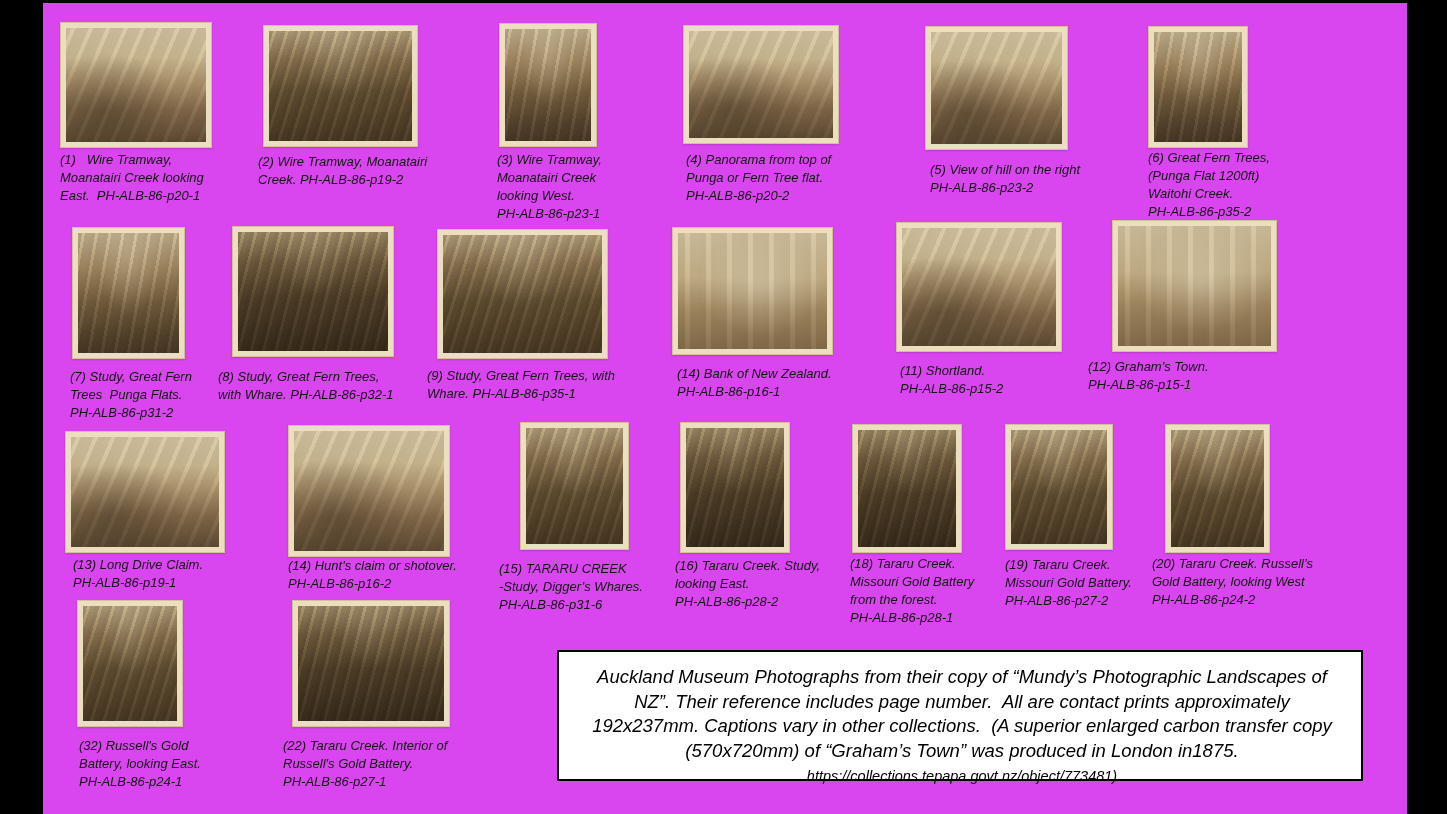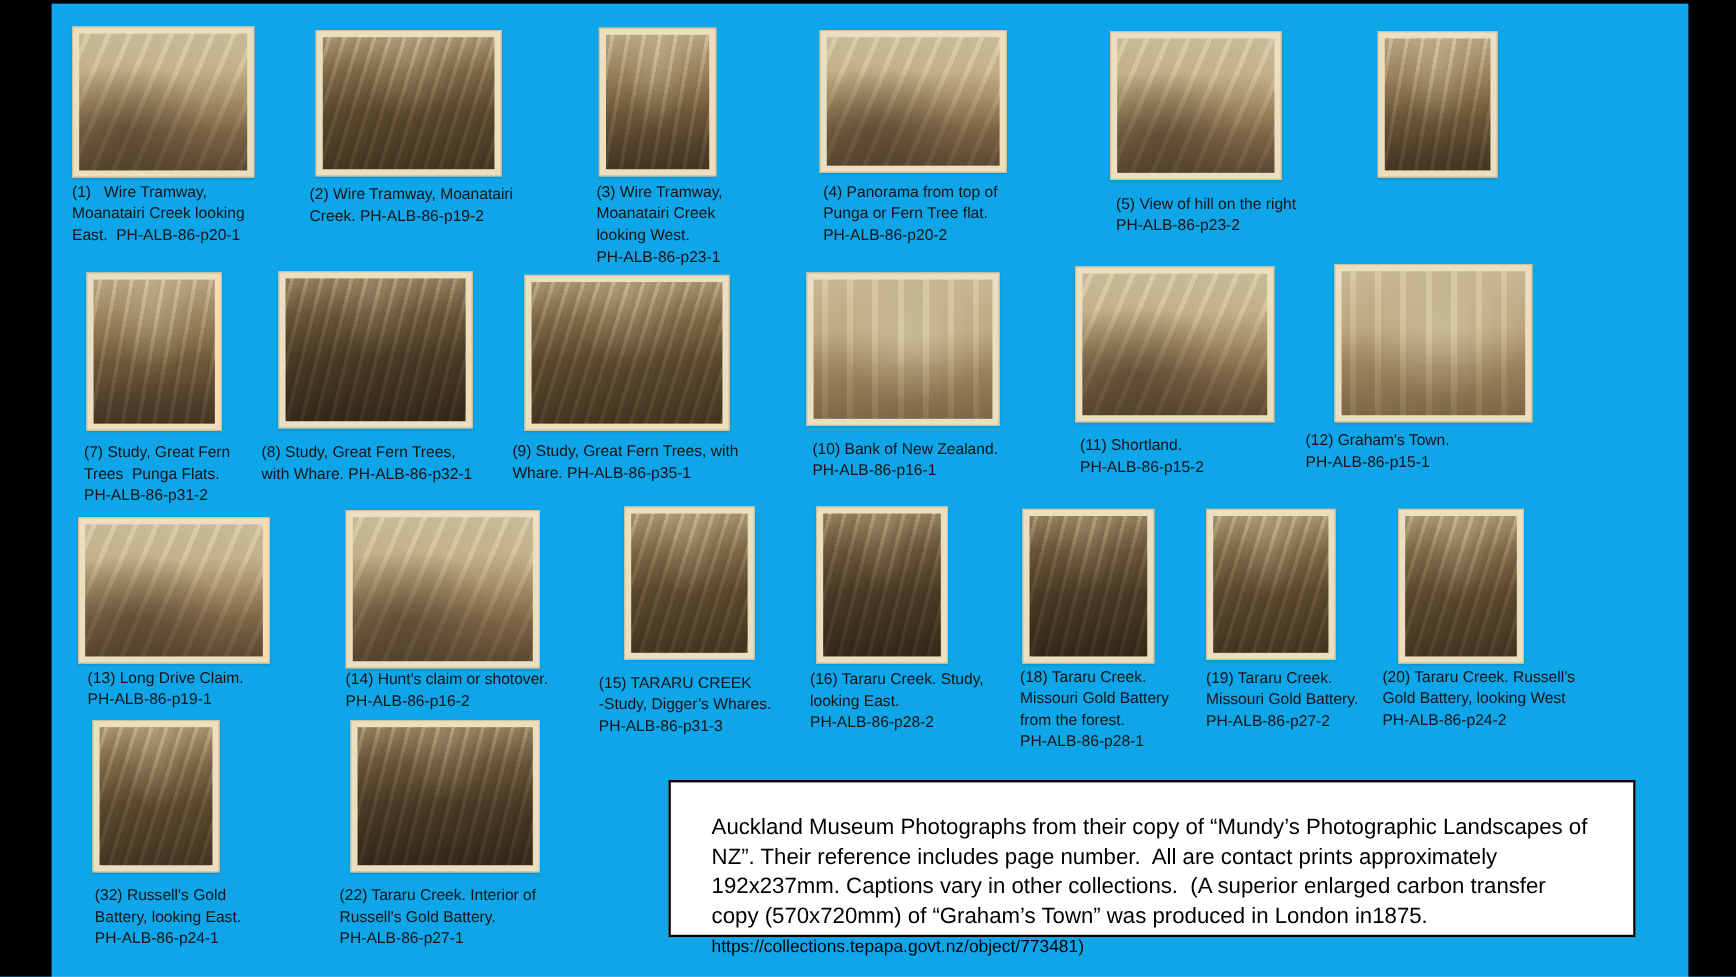--- a/index.html
+++ b/index.html
@@ -1,17 +1,17 @@
 <!DOCTYPE html>
 <html><head>
 <meta charset="utf-8">
 <style>
   html,body{margin:0;padding:0;}
   body{width:1447px;height:814px;background:#ffffff;font-family:"Liberation Sans",sans-serif;}
-  #canvas{position:relative;width:1447px;height:814px;overflow:hidden;background:#0ea5e9;}
+  #canvas{position:relative;width:1447px;height:814px;overflow:hidden;background:#d946ef;font-style:italic;}
   .bar{position:absolute;background:#000;}
   .bar-left{left:0;top:0;width:43px;height:814px;}
   .bar-right{left:1407px;top:0;width:40px;height:814px;}
   .bar-top{left:0;top:0;width:1447px;height:3px;}
 
   
   .photo{position:absolute;box-sizing:border-box;padding:5px;background:#ebdfbf;border:1px solid #d3c098;box-shadow:0 1px 2px rgba(0,0,0,.15);}
   .photo .img{width:100%;height:100%;}
   .tone-sky .img{background:
     repeating-linear-gradient(113deg, rgba(64,50,33,.10) 0 5px, rgba(255,244,214,.05) 5px 9px, rgba(80,62,40,.12) 9px 16px),
@@ -30,21 +30,21 @@
     radial-gradient(ellipse at 50% 12%, rgba(225,210,175,.30) 0%, rgba(0,0,0,0) 40%),
     linear-gradient(180deg,#bfab84 0%,#8f7753 26%,#645033 55%,#483823 100%);}
   .tone-forest-dark .img{background:
     repeating-linear-gradient(104deg, rgba(30,22,13,.22) 0 4px, rgba(210,192,155,.05) 4px 7px, rgba(45,34,20,.20) 7px 12px),
     radial-gradient(ellipse at 50% 10%, rgba(215,198,160,.25) 0%, rgba(0,0,0,0) 35%),
     linear-gradient(180deg,#ab9770 0%,#7a6344 25%,#52412a 55%,#382b1b 100%);}
 
   .cap{position:absolute;font-size:13px;line-height:18px;color:#141414;white-space:pre-wrap;}
 
   .info-box{position:absolute;left:557px;top:650px;width:806px;height:131px;box-sizing:border-box;border:2px solid #000;background:#fff;padding:13px 18px 0 22px;}
-  .info-text{margin:12px;font-size:18.5px;line-height:24.5px;color:#000;white-space:pre-wrap;}
+  .info-text{margin:0;font-size:18.5px;line-height:24.5px;color:#000;white-space:pre-wrap;text-align:center;}
   .info-url{font-size:14.5px;}
 </style>
 </head>
 <body>
 
 <div id="canvas">
   <div class="bar bar-left"></div>
   <div class="bar bar-right"></div>
   <div class="bar bar-top"></div>
 
@@ -74,20 +74,24 @@
 Creek. PH-ALB-86-p19-2</div>
   <div class="cap" style="left:497px;top:151px;width:120px">(3) Wire Tramway,
 Moanatairi Creek
 looking West.
 PH-ALB-86-p23-1</div>
   <div class="cap" style="left:686px;top:151px;width:170px">(4) Panorama from top of
 Punga or Fern Tree flat.
 PH-ALB-86-p20-2</div>
   <div class="cap" style="left:930px;top:161px;width:180px">(5) View of hill on the right
 PH-ALB-86-p23-2</div>
+  <div class="cap" style="left:1148px;top:149px;width:135px">(6) Great Fern Trees,
+(Punga Flat 1200ft)
+Waitohi Creek.
+PH-ALB-86-p35-2</div>
 
   <div class="photo tone-fern" style="left:72px;top:227px;width:113px;height:132px">
       <div class="img"></div>
     </div>
   <div class="photo tone-forest-dark" style="left:232px;top:226px;width:162px;height:131px">
       <div class="img"></div>
     </div>
   <div class="photo tone-forest" style="left:437px;top:229px;width:171px;height:130px">
       <div class="img"></div>
     </div>
@@ -101,21 +105,21 @@
       <div class="img"></div>
     </div>
 
   <div class="cap" style="left:70px;top:368px;width:145px">(7) Study, Great Fern
 Trees  Punga Flats.
 PH-ALB-86-p31-2</div>
   <div class="cap" style="left:218px;top:368px;width:200px">(8) Study, Great Fern Trees,
 with Whare. PH-ALB-86-p32-1</div>
   <div class="cap" style="left:427px;top:367px;width:215px">(9) Study, Great Fern Trees, with
 Whare. PH-ALB-86-p35-1</div>
-  <div class="cap" style="left:677px;top:365px;width:185px">(10) Bank of New Zealand.
+  <div class="cap" style="left:677px;top:365px;width:185px">(14) Bank of New Zealand.
 PH-ALB-86-p16-1</div>
   <div class="cap" style="left:900px;top:362px;width:155px">(11) Shortland.
 PH-ALB-86-p15-2</div>
   <div class="cap" style="left:1088px;top:358px;width:160px">(12) Graham's Town.
 PH-ALB-86-p15-1</div>
 
   <div class="photo tone-sky" style="left:65px;top:431px;width:160px;height:122px">
       <div class="img"></div>
     </div>
   <div class="photo tone-sky" style="left:288px;top:425px;width:162px;height:132px">
@@ -136,21 +140,21 @@
   <div class="photo tone-forest" style="left:1165px;top:424px;width:105px;height:129px">
       <div class="img"></div>
     </div>
 
   <div class="cap" style="left:73px;top:556px;width:175px">(13) Long Drive Claim.
 PH-ALB-86-p19-1</div>
   <div class="cap" style="left:288px;top:557px;width:200px">(14) Hunt's claim or shotover.
 PH-ALB-86-p16-2</div>
   <div class="cap" style="left:499px;top:560px;width:160px">(15) TARARU CREEK
 -Study, Digger’s Whares.
-PH-ALB-86-p31-3</div>
+PH-ALB-86-p31-6</div>
   <div class="cap" style="left:675px;top:557px;width:150px">(16) Tararu Creek. Study,
 looking East.
 PH-ALB-86-p28-2</div>
   <div class="cap" style="left:850px;top:555px;width:145px">(18) Tararu Creek.
 Missouri Gold Battery
 from the forest.
 PH-ALB-86-p28-1</div>
   <div class="cap" style="left:1005px;top:556px;width:145px">(19) Tararu Creek.
 Missouri Gold Battery.
 PH-ALB-86-p27-2</div>

